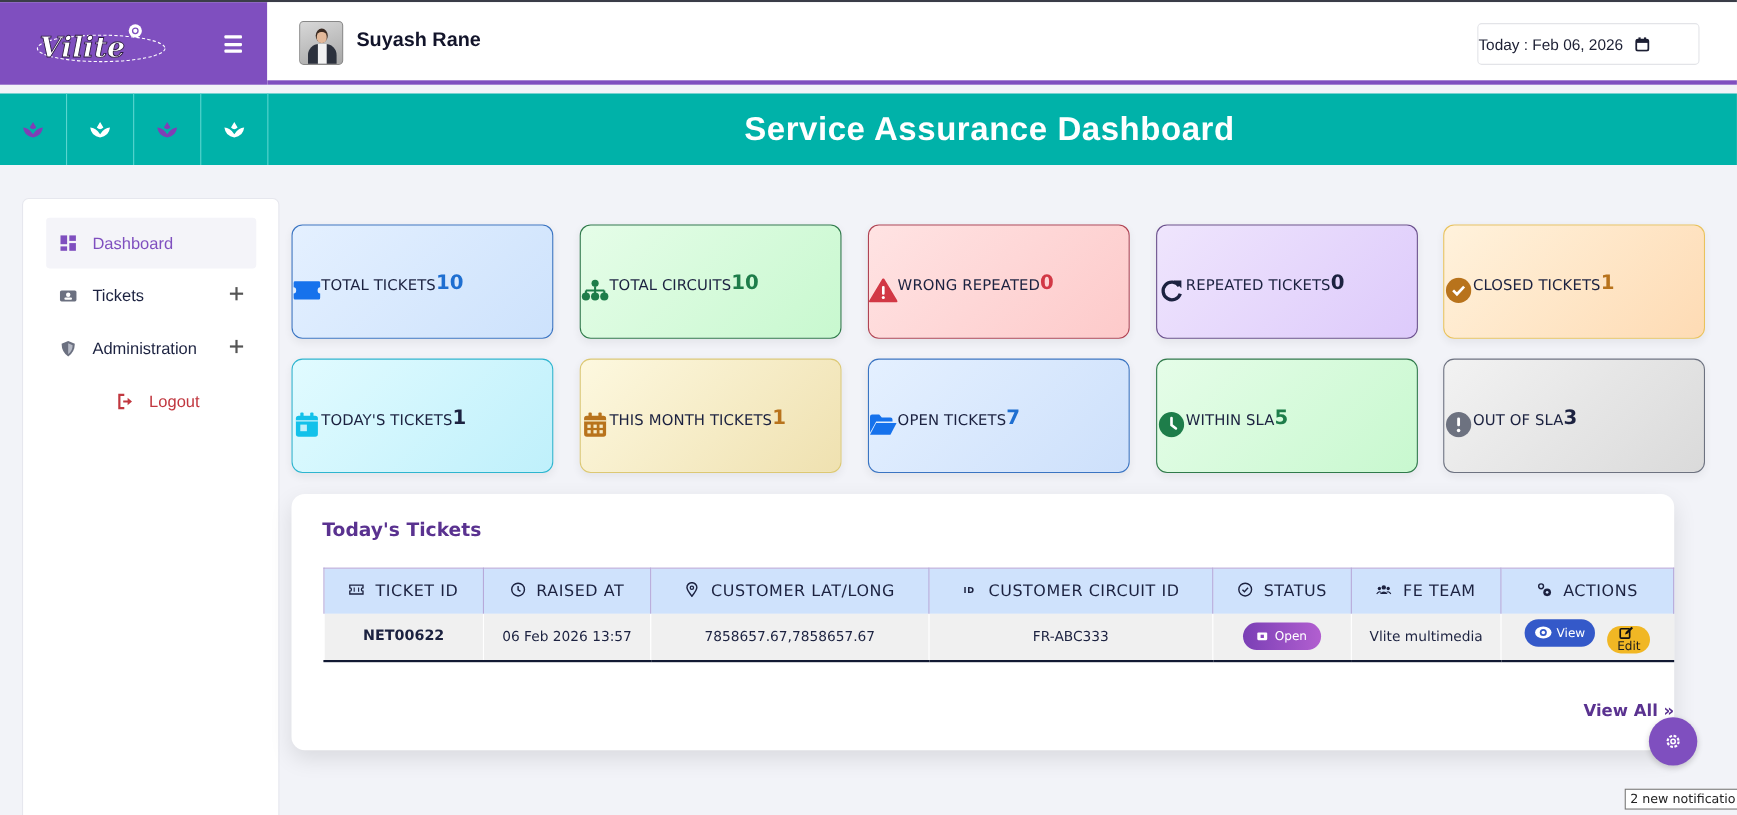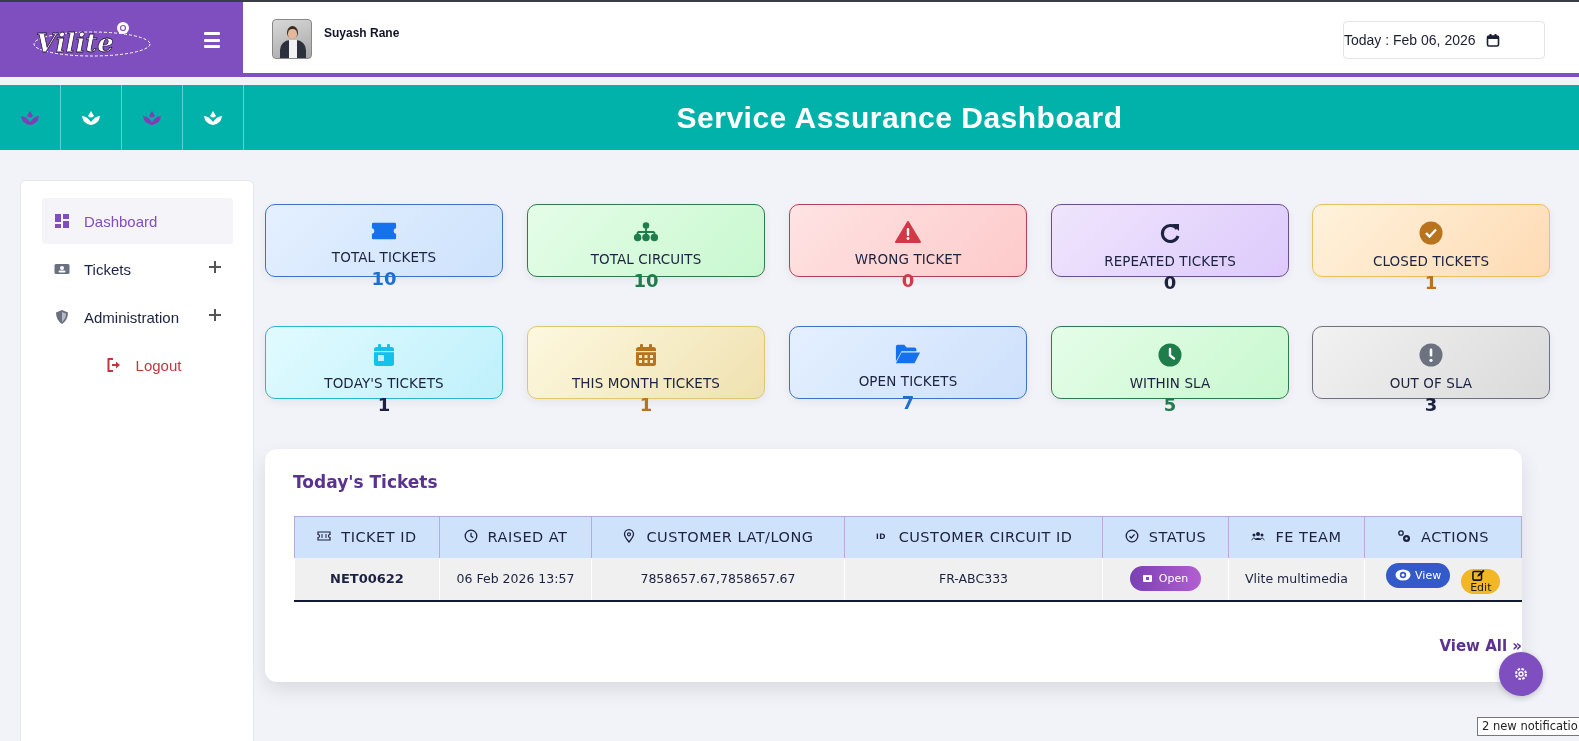--- a/index.html
+++ b/index.html
@@ -35,21 +35,21 @@
     border-radius: 4px; overflow: hidden;
     background: linear-gradient(160deg,#d8d8d8 0%,#a7a7a7 100%);
     border: 1px solid #888;
   }
   .avatar .head { position: absolute; left: 14px; top: 6px; width: 11px; height: 13px; border-radius: 50%; background: #3a2a22; }
   .avatar .face { position: absolute; left: 15px; top: 9px; width: 9px; height: 10px; border-radius: 45%; background: #e3b99a; }
   .avatar .body { position: absolute; left: 7px; top: 20px; width: 26px; height: 22px; border-radius: 10px 10px 0 0; background: #2c313d; }
   .avatar .shirt { position: absolute; left: 16px; top: 20px; width: 8px; height: 20px; background: #f2f2f2; }
   .username {
     position: absolute; left: 81px; top: 24px;
-    font-family: "Liberation Sans", sans-serif; font-weight: bold; font-size: 12px; color: #12142a;
+    font-family: "Liberation Sans", sans-serif; font-weight: bold; font-size: 18px; color: #12142a;
   }
   .date-box {
     position: absolute; left: 1100px; top: 19px; width: 202px; height: 38px;
     border: 1px solid #e3e4e8; border-radius: 4px; background: #fff;
     display: flex; align-items: center; padding-left: 0;
     font-family: "Liberation Sans", sans-serif; font-size: 14px; color: #1c1f33;
   }
   .date-box .cal { margin-left: 10px; width: 14px; height: 14px; }
 
   
@@ -85,23 +85,23 @@
     position: absolute; right: 12px; top: 15px; width: 12px; height: 12px;
   }
   .nav-item .plus::before, .nav-item .plus::after {
     content: ""; position: absolute; background: #555;
   }
   .nav-item .plus::before { left: 0; top: 5px; width: 12px; height: 2px; }
   .nav-item .plus::after { left: 5px; top: 0; width: 2px; height: 12px; }
 
   
   .card {
-    position: absolute; width: 238px; height: 73px;
+    position: absolute; width: 238px; height: 104px;
     border-radius: 10px; border: 1px solid;
-    display: flex; flex-direction: column; align-items: center;
+    display: flex; flex-direction: row; align-items: center;
     box-shadow: 0 3px 8px rgba(0,0,0,0.06);
     cursor: pointer;
   }
   .card .cicon { margin-top: 16px; width: 26px; height: 24px; display: flex; align-items: center; justify-content: center; }
   .card .clabel {
     margin-top: 8px; font-family: "DejaVu Sans", sans-serif; font-size: 13.5px; color: #1c2240; letter-spacing: 0.1px;
   }
   .card .cvalue { margin-top: 3px; font-family: "DejaVu Sans", sans-serif; font-weight: bold; font-size: 18px; }
 
   
@@ -280,21 +280,21 @@
   <div class="cvalue" style="color:#1e7d4a;">10</div>
 </div>
 <div class="card" style="left:789px;top:204px;background:linear-gradient(135deg,#ffe3e3,#fdcaca);border-color:#b04353;">
   <div class="cicon">
       <svg width="26" height="22" viewBox="0 0 26 22">
         <path d="M13 1 L25 21 H1 Z" fill="#d23845" stroke="#d23845" stroke-linejoin="round" stroke-width="2"></path>
         <rect x="11.8" y="7" width="2.4" height="8" rx="1" fill="#fff"></rect>
         <circle cx="13" cy="17.5" r="1.4" fill="#fff"></circle>
       </svg>
     </div>
-  <div class="clabel">WRONG TICKET</div>
+  <div class="clabel">WRONG REPEATED</div>
   <div class="cvalue" style="color:#d23845;">0</div>
 </div>
 <div class="card" style="left:1051px;top:204px;background:linear-gradient(135deg,#efe5fd,#ddcafb);border-color:#6a4f8c;">
   <div class="cicon">
       <svg width="24" height="24" viewBox="0 0 24 24">
         <path d="M19 8 A8 8 0 1 0 20 15" fill="none" stroke="#1c2240" stroke-width="3"></path>
         <path d="M14 3 H21 V10 Z" fill="#1c2240"></path>
       </svg>
     </div>
   <div class="clabel">REPEATED TICKETS</div>

